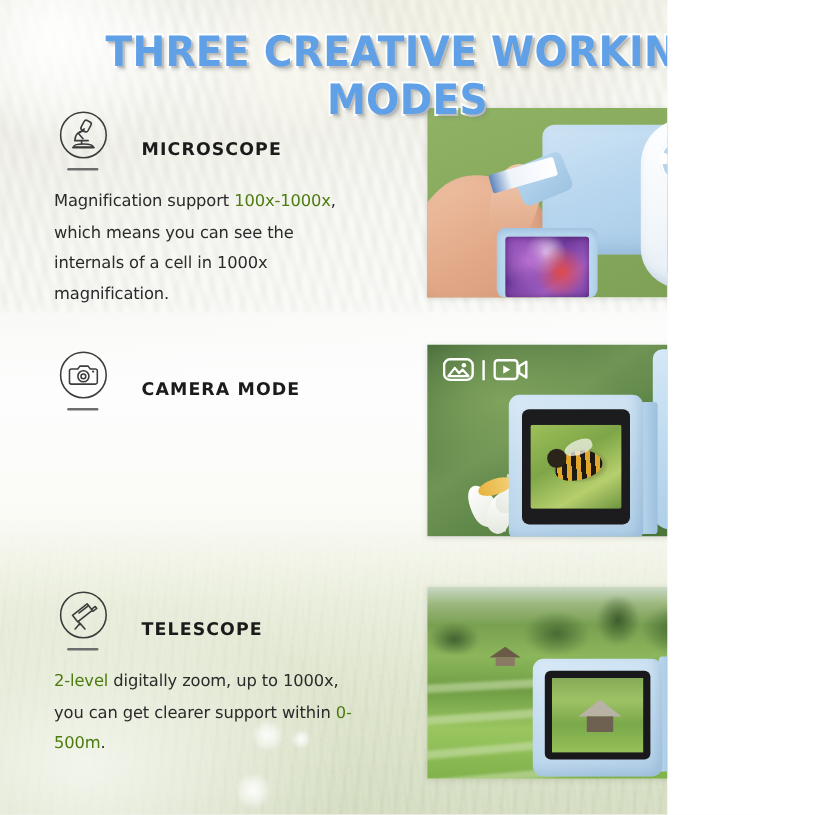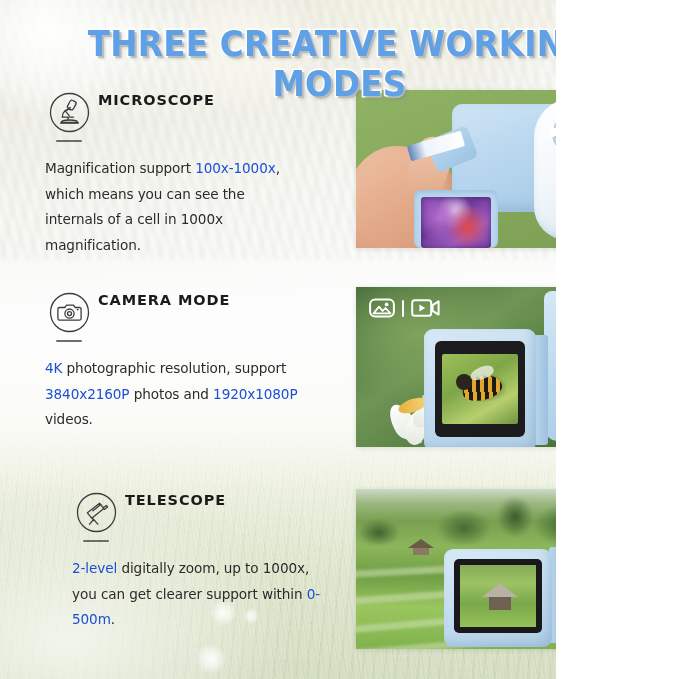--- a/index.html
+++ b/index.html
@@ -120,26 +120,26 @@
     paint-order: stroke fill;
     text-shadow:
       2px 2px 0 rgba(150,152,150,0.45),
       3px 3px 3px rgba(120,122,120,0.30);
   }
 
   
   .section { position: absolute; z-index: 4; }
   .sec-1 { left: 0; top: 92px; }
   .sec-2 { left: 0; top: 292px; }
-  .sec-3 { left: 11px; top: 492px; padding-left: 16px; }
+  .sec-3 { left: 0; top: 492px; }
 
   .head-row {
     display: flex;
-    align-items: flex-start;
-    gap: 8px;
+    align-items: flex-end;
+    gap: 28px;
     padding-left: 49px;
   }
   .icon-badge {
     position: relative;
     width: 41px; height: 41px;
     flex: 0 0 41px;
   }
   .icon-badge svg { display: block; }
   .icon-underline {
     position: absolute;
@@ -160,21 +160,21 @@
   .body-text {
     margin-top: 23px;
     padding-left: 45px;
     width: 300px;
     font-family: "DejaVu Sans", sans-serif;
     font-size: 13.6px;
     line-height: 25.5px;
     color: #2b2b2b;
     letter-spacing: -0.1px;
   }
-  .hl { color: #1d4ed8; }
+  .hl { color: #4d7c0f; }
 
   
   .photo {
     position: absolute;
     z-index: 4;
     overflow: hidden;
     box-shadow: 0 1px 5px rgba(90,95,85,0.18);
   }
   .ph-1 { left: 356px; top: 90px;  width: 284px; height: 158px; }
   .ph-2 { left: 356px; top: 287px; width: 284px; height: 160px; }
@@ -592,23 +592,20 @@
             <path d="M10.5 15.5 h5.3 l1.8 -2.4 h6.8 l1.8 2.4 h4.3 a1.6 1.6 0 0 1 1.6 1.6 v9.4 a1.6 1.6 0 0 1 -1.6 1.6 h-20 a1.6 1.6 0 0 1 -1.6 -1.6 v-9.4 a1.6 1.6 0 0 1 1.6 -1.6 z"></path>
             <circle cx="20.5" cy="21.6" r="4.6"></circle>
             <circle cx="20.5" cy="21.6" r="2"></circle>
             <circle cx="28.6" cy="17.6" r="0.95" fill="#3c3c3c" stroke="none"></circle>
           </g>
         </svg>
         <div class="icon-underline"></div>
       </div>
       <div class="sec-title">CAMERA MODE</div>
     </div>
-    <div class="body-text">
-      <span class="hl">4K</span><span> photographic resolution, support </span><span class="hl">3840x2160P</span><span> photos and </span><span class="hl">1920x1080P</span><span> videos.</span>
-    </div>
   </div>
 
   <div class="section sec-3">
     <div class="head-row">
       <div class="icon-badge">
         <svg width="41" height="41" viewBox="0 0 41 41">
           <circle cx="20.5" cy="20.5" r="19" fill="none" stroke="#3c3c3c" stroke-width="1.3"></circle>
           <g fill="none" stroke="#3c3c3c" stroke-width="1.3" stroke-linecap="round" stroke-linejoin="round">
             <path d="M11.4 20.8 L23.6 11.2 L27.9 16.6 L15.7 26.2 Z"></path>
             <line x1="24.8" y1="12.6" x2="16.9" y2="18.8"></line>

